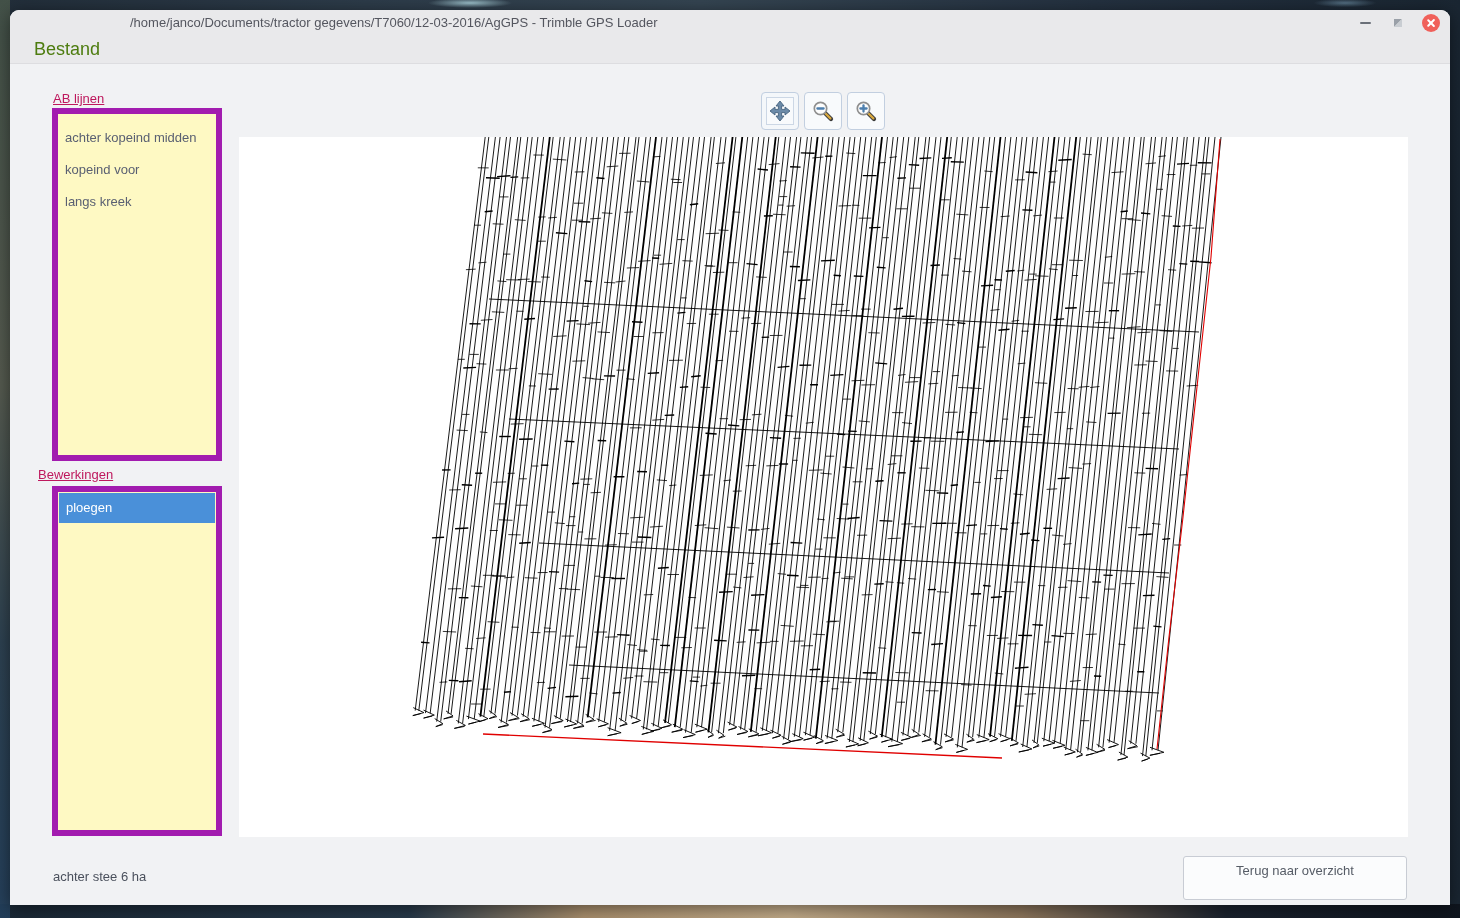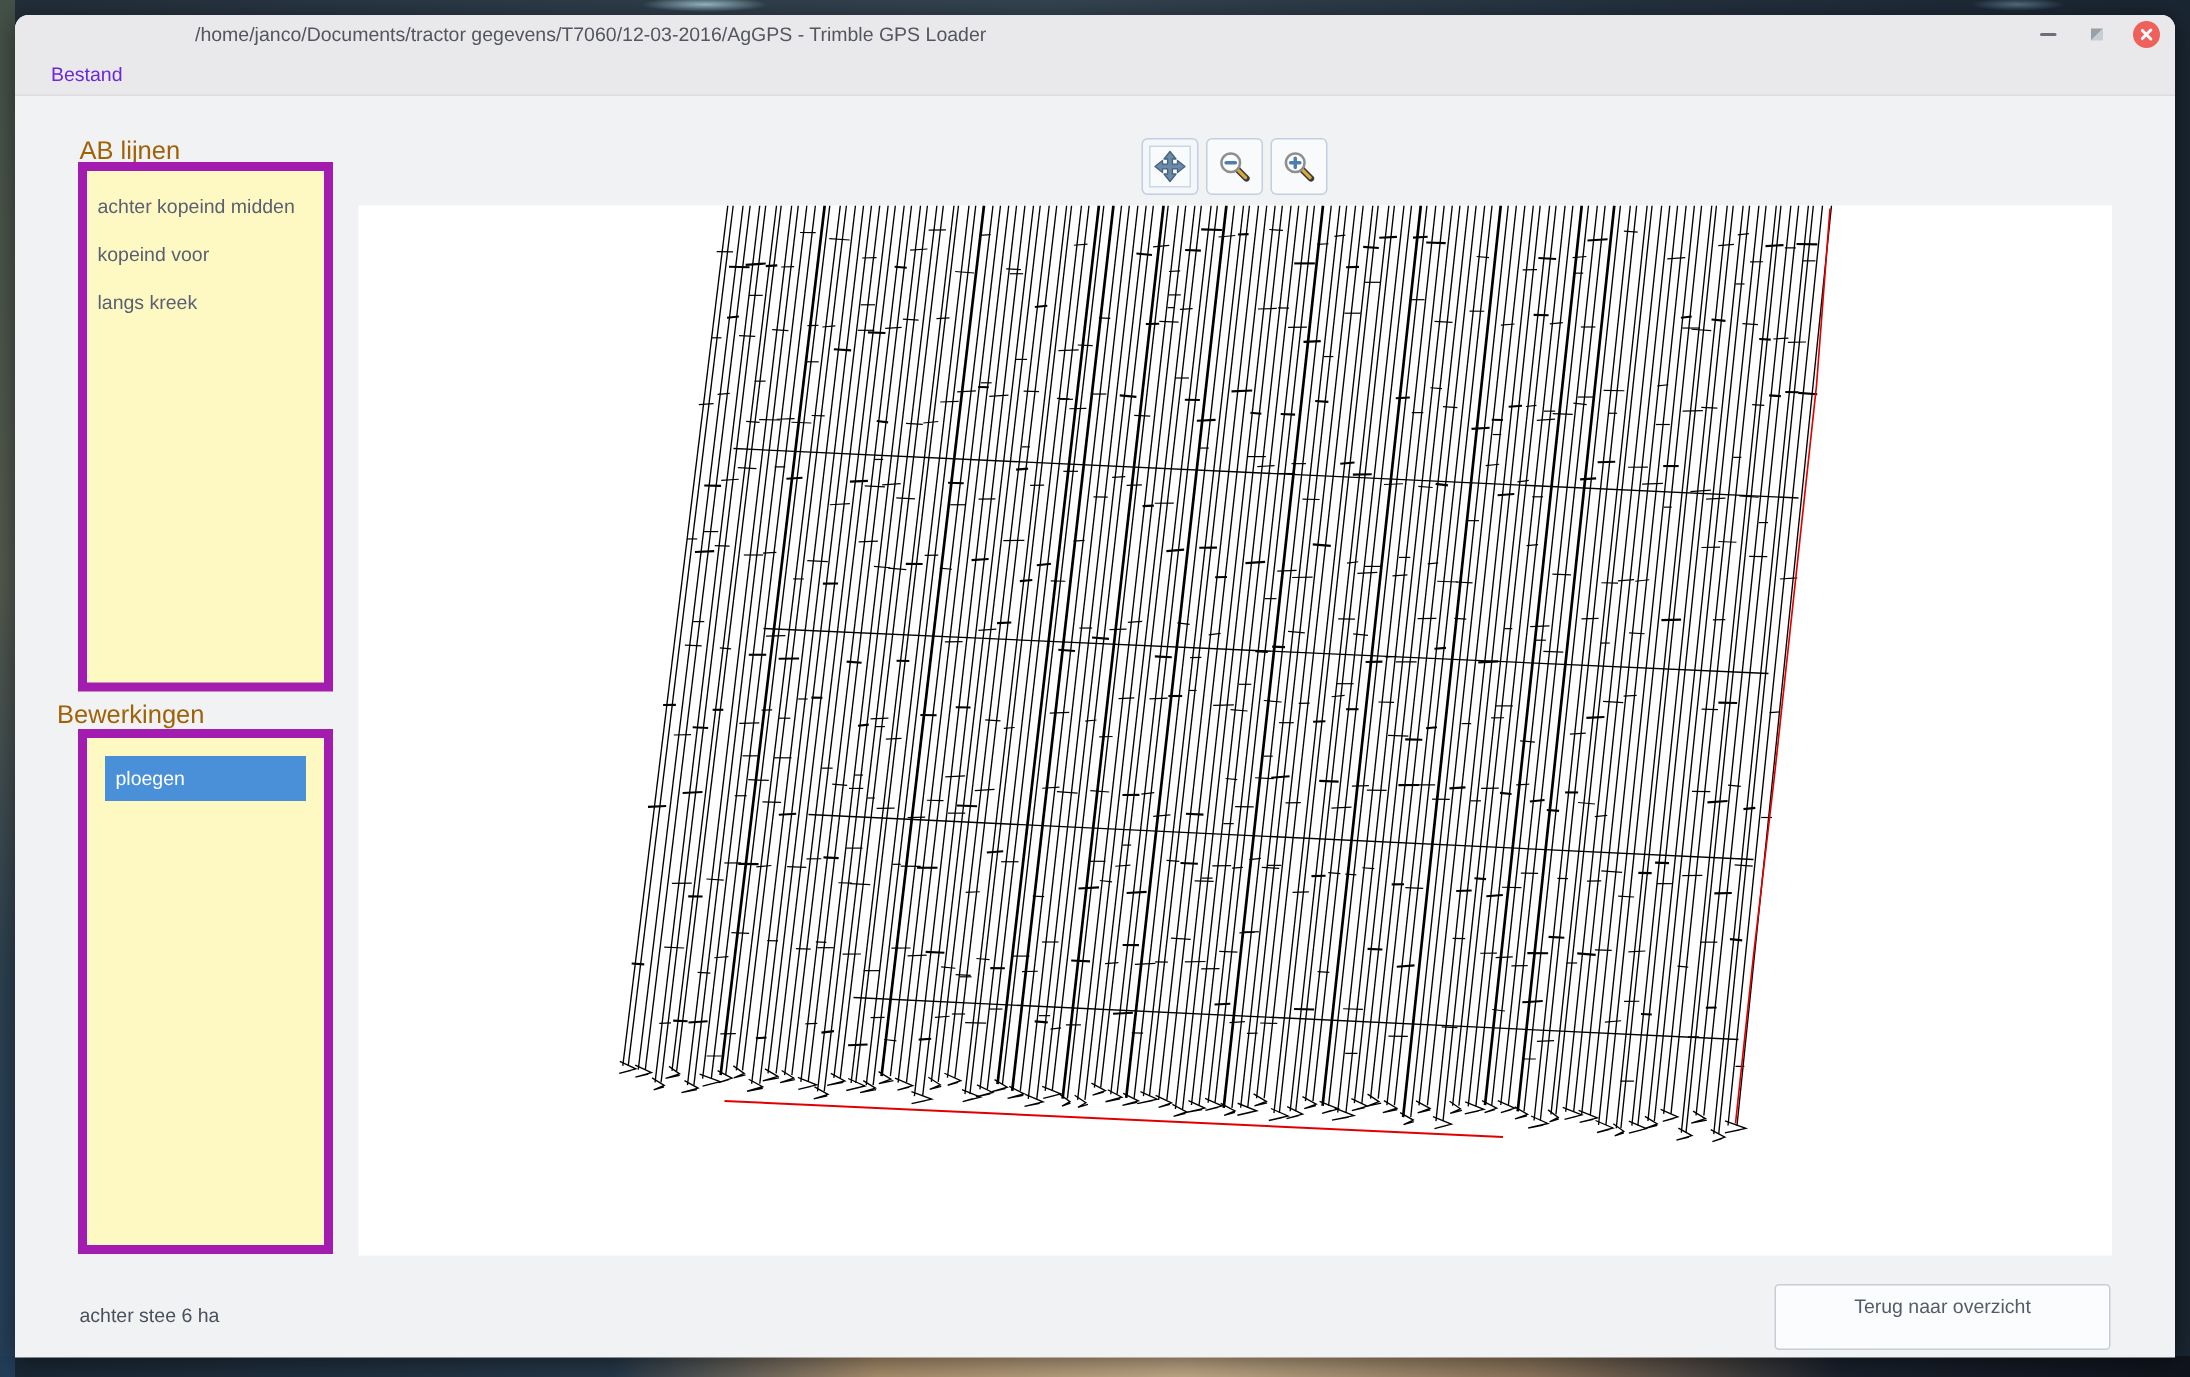--- a/index.html
+++ b/index.html
@@ -35,29 +35,29 @@
   .close-btn { width:18px; height:18px; border-radius:50%; background:#f0605a; position:relative; }
   .close-btn::before, .close-btn::after {
     content:""; position:absolute; left:8px; top:4px; width:2.4px; height:10px; background:#fff; border-radius:1px;
   }
   .close-btn::before { transform:rotate(45deg); }
   .close-btn::after  { transform:rotate(-45deg); }
   .menubar {
     height:28px; background:#e9e9eb; border-bottom:1px solid #dddde0;
     display:flex; align-items:center; padding-left:18px;
   }
-  .menu-item { font-size:13px; color:#6d28d9; padding:4px 6px; }
-  .panel-label { position:absolute; font-size:17px; color:#a16207; }
+  .menu-item { font-size:18px; color:#4d7c0f; padding:4px 6px; }
+  .panel-label { position:absolute; font-size:13px; color:#be185d;text-decoration:underline; }
   .listbox { position:absolute; background:#fef9c3; border:6px solid #a21caf; overflow:hidden; }
   .list-item { height:32px; line-height:32px; padding-left:7px; font-size:13px; color:#5a6072; white-space:nowrap; }
   .list-item.selected { background:#4a90d9; color:#ffffff; height:30px; line-height:30px; }
   #ab-list   { left:42px; top:98px;  width:170px; height:353px; }
   #bew-label { left:28px; top:457px; }
   #ab-label  { left:43px; top:81px;  }
-  #bew-list  { left:42px; top:476px; width:170px; height:350px; padding:12px; }
+  #bew-list  { left:42px; top:476px; width:170px; height:350px; padding:1px; }
   .canvas {
     position:absolute; left:229px; top:127px; width:1169px; height:700px; background:#ffffff;
   }
   .toolbar { position:absolute; left:751px; top:82px; display:flex; gap:5px; }
   .tool-btn {
     width:38px; height:38px; border:1px solid #c2cfe0; border-radius:4px;
     background:#f8fafc; display:flex; align-items:center; justify-content:center;
   }
   .tool-btn.active { box-shadow: inset 0 0 0 4px #f4f7fa, inset 0 0 0 5px #ccd7e5; }
   .status-text { position:absolute; left:43px; top:852px; height:30px; line-height:30px; font-size:13px; color:#4a505c; }

